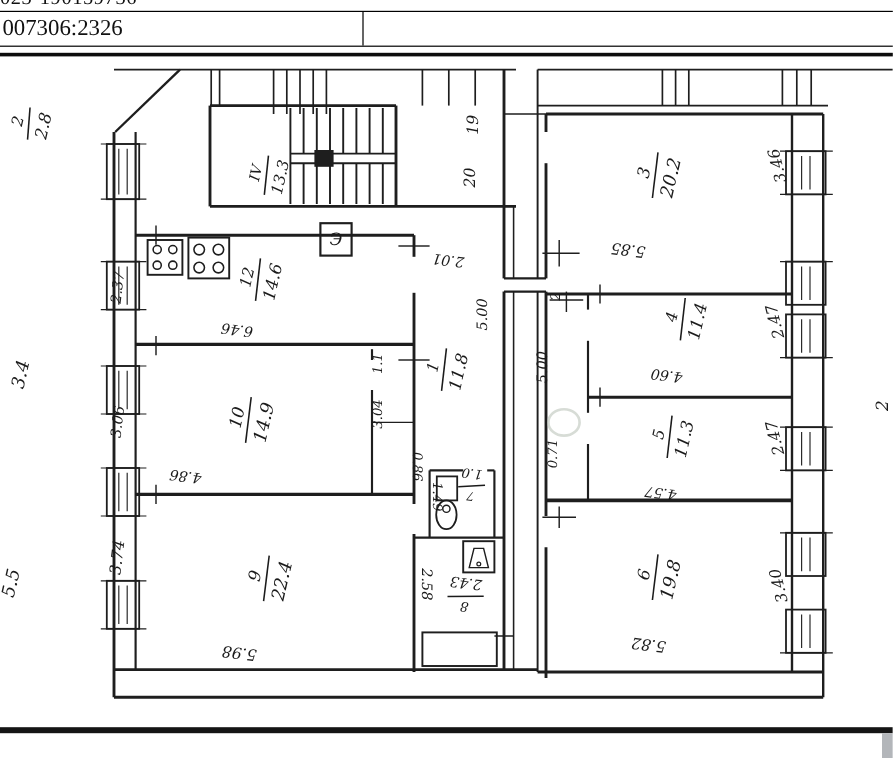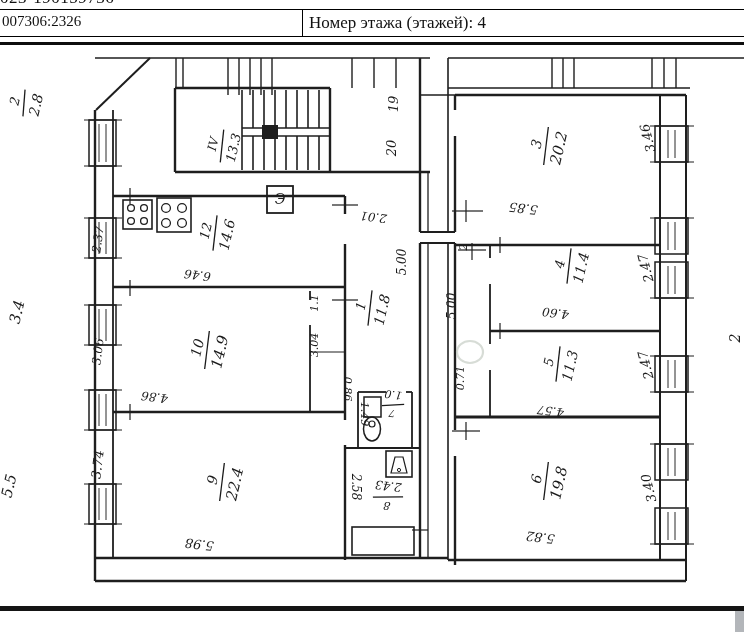--- a/index.html
+++ b/index.html
@@ -2,39 +2,38 @@
 <html><head>
 <meta charset="utf-8">
 <style>
   html,body{margin:0;padding:0;background:#fff;}
   body{width:744px;height:632px;position:relative;overflow:hidden;
        font-family:"Liberation Serif",serif;color:#111;}
   .doc-top{position:absolute;top:0;left:0;width:744px;z-index:2;background:transparent;}
   .cut-row{height:9px;overflow:hidden;}
   .cut-row span{display:block;margin-top:-12px;font-size:17px;letter-spacing:.5px;}
   .hdr-table{display:flex;border-top:1.6px solid #000;border-bottom:1.6px solid #000;}
-  .cell-left{width:298px;border-right:1.8px solid #000;padding:3px 2px 3px 2px;font-size:15px;}
+  .cell-left{width:298px;border-right:1.8px solid #000;padding:3px 2px 3px 2px;font-size:19px;}
   .cell-right{flex:1;padding:3px 2px 3px 6px;font-size:17px;}
   .double-rule{margin-top:5px;border-top:3px solid #0d0d0d;}
   svg{position:absolute;top:0;left:0;}
   .w{stroke:#1e1e1e;fill:none;}
   .thin{stroke:#2a2a2a;fill:none;}
   #labels-layer text{font-family:"DejaVu Serif",serif;font-style:italic;fill:#1b1b1b;}
   #labels-layer line{stroke:#1b1b1b;}
 </style>
 </head>
 <body>
 
 <div class="doc-top">
   <div class="cut-row">
     <span>023-190159736</span>
   </div>
   <div class="hdr-table">
     <div class="cell-left">007306:2326</div>
-    <div class="cell-right">Номер этажа (этажей): 4</div>
   </div>
   <div class="double-rule"></div>
 </div>
 
 <svg width="744" height="632" viewBox="0 0 744 632">
 
   <g>
     <line class="w" x1="95" y1="58" x2="430" y2="58" stroke-width="1.6"></line>
     <line class="w" x1="448" y1="58" x2="744" y2="58" stroke-width="1.6"></line>
     <line class="w" x1="150" y1="58" x2="96" y2="110" stroke-width="2"></line>

